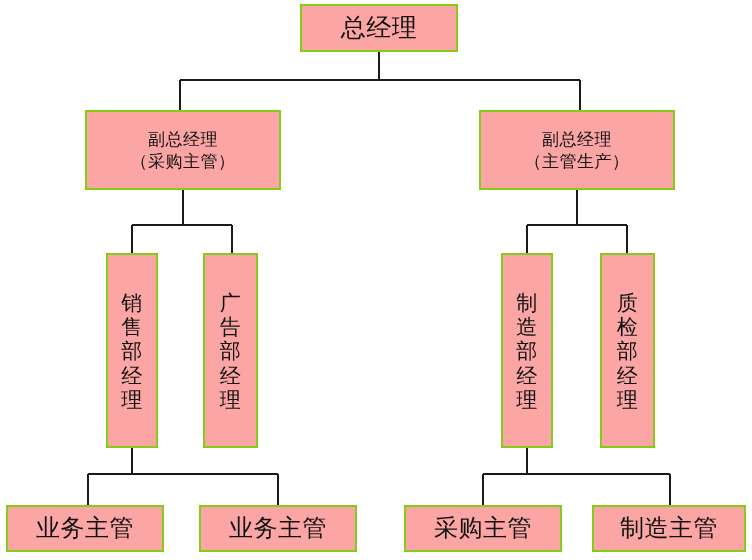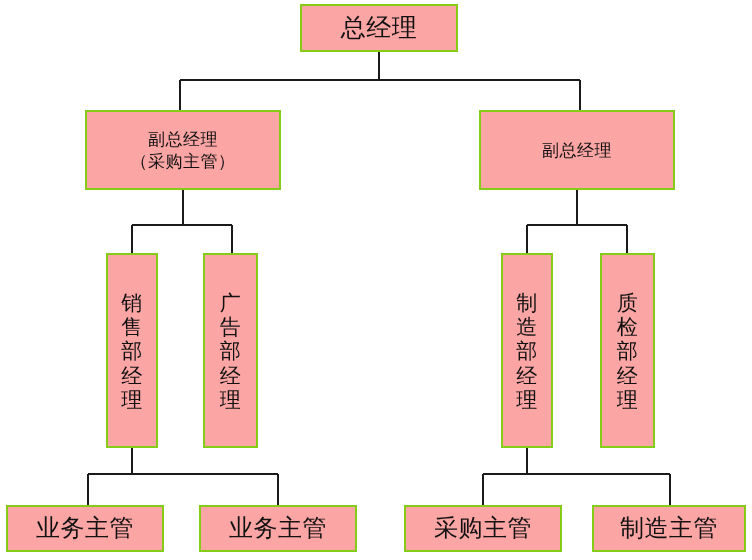--- a/index.html
+++ b/index.html
@@ -93,20 +93,21 @@
     <span class="line">总经理</span>
   </div>
 
   <div class="node level-deputy" style="left:85px; top:110px; width:196px; height:80px;">
     <span class="line">副总经理</span>
     <span class="line">（采购主管）</span>
   </div>
 
   <div class="node level-deputy" style="left:479px; top:110px; width:196px; height:80px;">
     <span class="line">副总经理</span>
+    <span class="line">（主管生产）</span>
   </div>
 
   <div class="node level-dept" style="left:106px; top:253px; width:52px; height:195px;">
     <div class="vtext">
       <span>销</span>
       <span>售</span>
       <span>部</span>
       <span>经</span>
       <span>理</span>
     </div>

